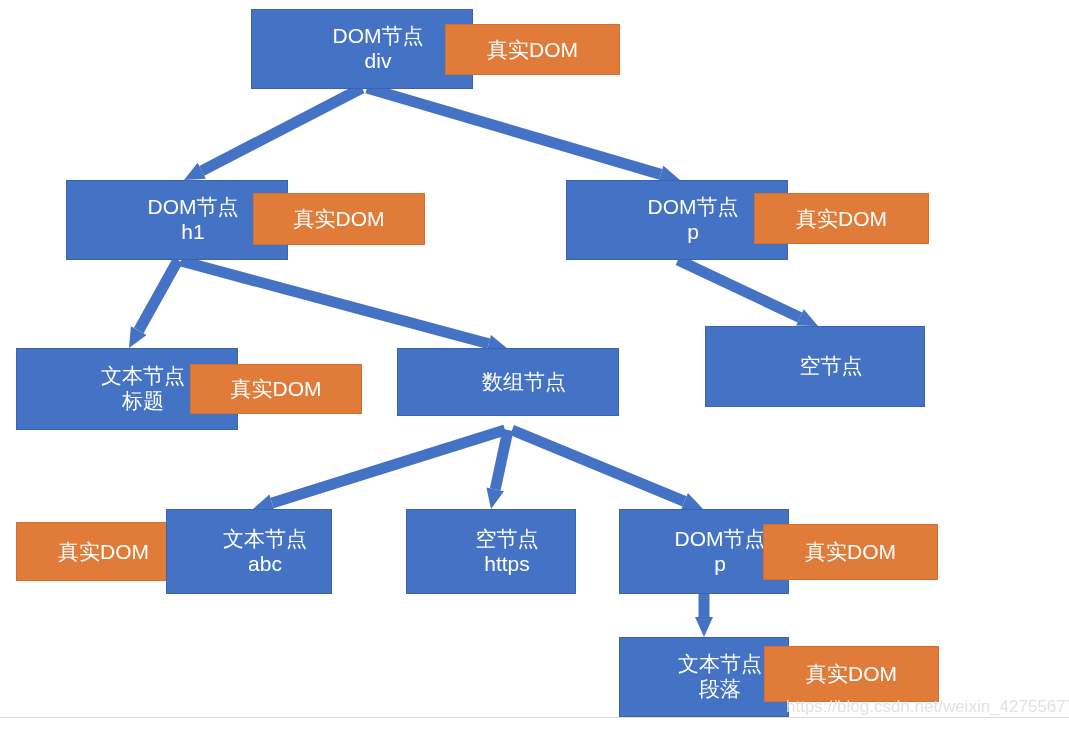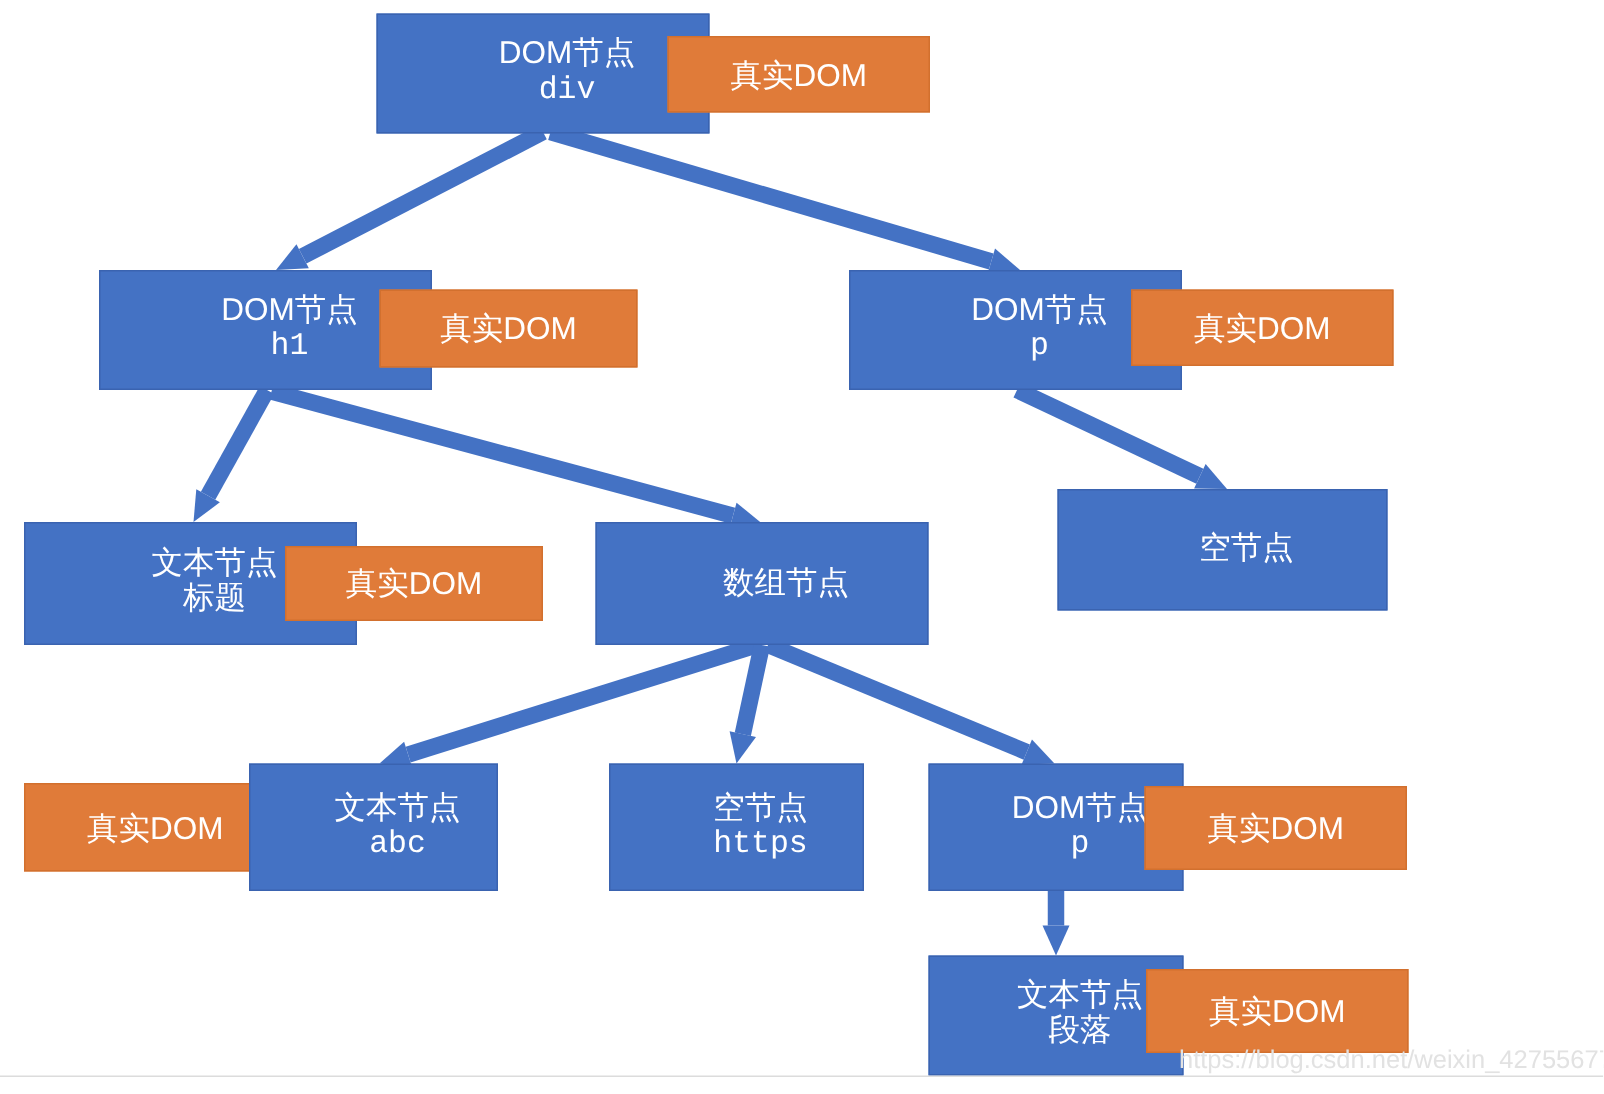--- a/index.html
+++ b/index.html
@@ -36,21 +36,20 @@
     align-items: center;
     justify-content: center;
     line-height: 1.18;
     font-size: 21px;
     text-align: center;
     z-index: 2;
     padding-left: 32px;
   }
   .node .line2 {
     display: block;
-    font-family: Liberation Mono, monospace;
   }
   .tag {
     position: absolute;
     box-sizing: border-box;
     background: #E07B39;
     border: 1px solid #D2702E;
     color: #ffffff;
     display: flex;
     align-items: center;
     justify-content: center;
@@ -131,21 +130,21 @@
         <span class="line2">h1</span>
       </div>
       <div class="node" style="left: 566px; top: 180px; width: 222px; height: 80px; background: rgb(68, 114, 196); border-color: rgb(58, 99, 176); color: rgb(255, 255, 255);">
         <span>DOM节点</span>
         <span class="line2">p</span>
       </div>
       <div class="node" style="left: 16px; top: 348px; width: 222px; height: 82px; background: rgb(68, 114, 196); border-color: rgb(58, 99, 176); color: rgb(255, 255, 255);">
         <span>文本节点</span>
         <span class="line2">标题</span>
       </div>
-      <div class="node" style="left: 397px; top: 348px; width: 222px; height: 82px; background: rgb(68, 114, 196); border-color: rgb(58, 99, 176); color: rgb(255, 255, 255);">
+      <div class="node" style="left: 397px; top: 348px; width: 222px; height: 68px; background: rgb(68, 114, 196); border-color: rgb(58, 99, 176); color: rgb(255, 255, 255);">
         <span>数组节点</span>
       </div>
       <div class="node" style="left: 705px; top: 326px; width: 220px; height: 81px; background: rgb(68, 114, 196); border-color: rgb(58, 99, 176); color: rgb(255, 255, 255);">
         <span>空节点</span>
       </div>
       <div class="node" style="left: 166px; top: 509px; width: 166px; height: 85px; background: rgb(68, 114, 196); border-color: rgb(58, 99, 176); color: rgb(255, 255, 255);">
         <span>文本节点</span>
         <span class="line2">abc</span>
       </div>
       <div class="node" style="left: 406px; top: 509px; width: 170px; height: 85px; background: rgb(68, 114, 196); border-color: rgb(58, 99, 176); color: rgb(255, 255, 255);">

